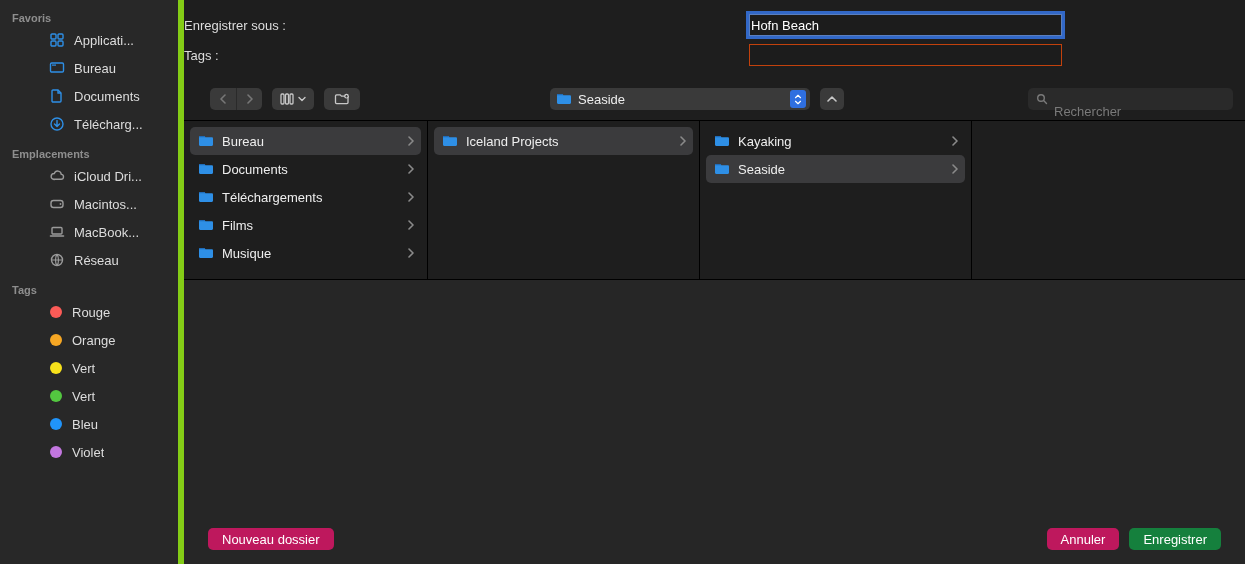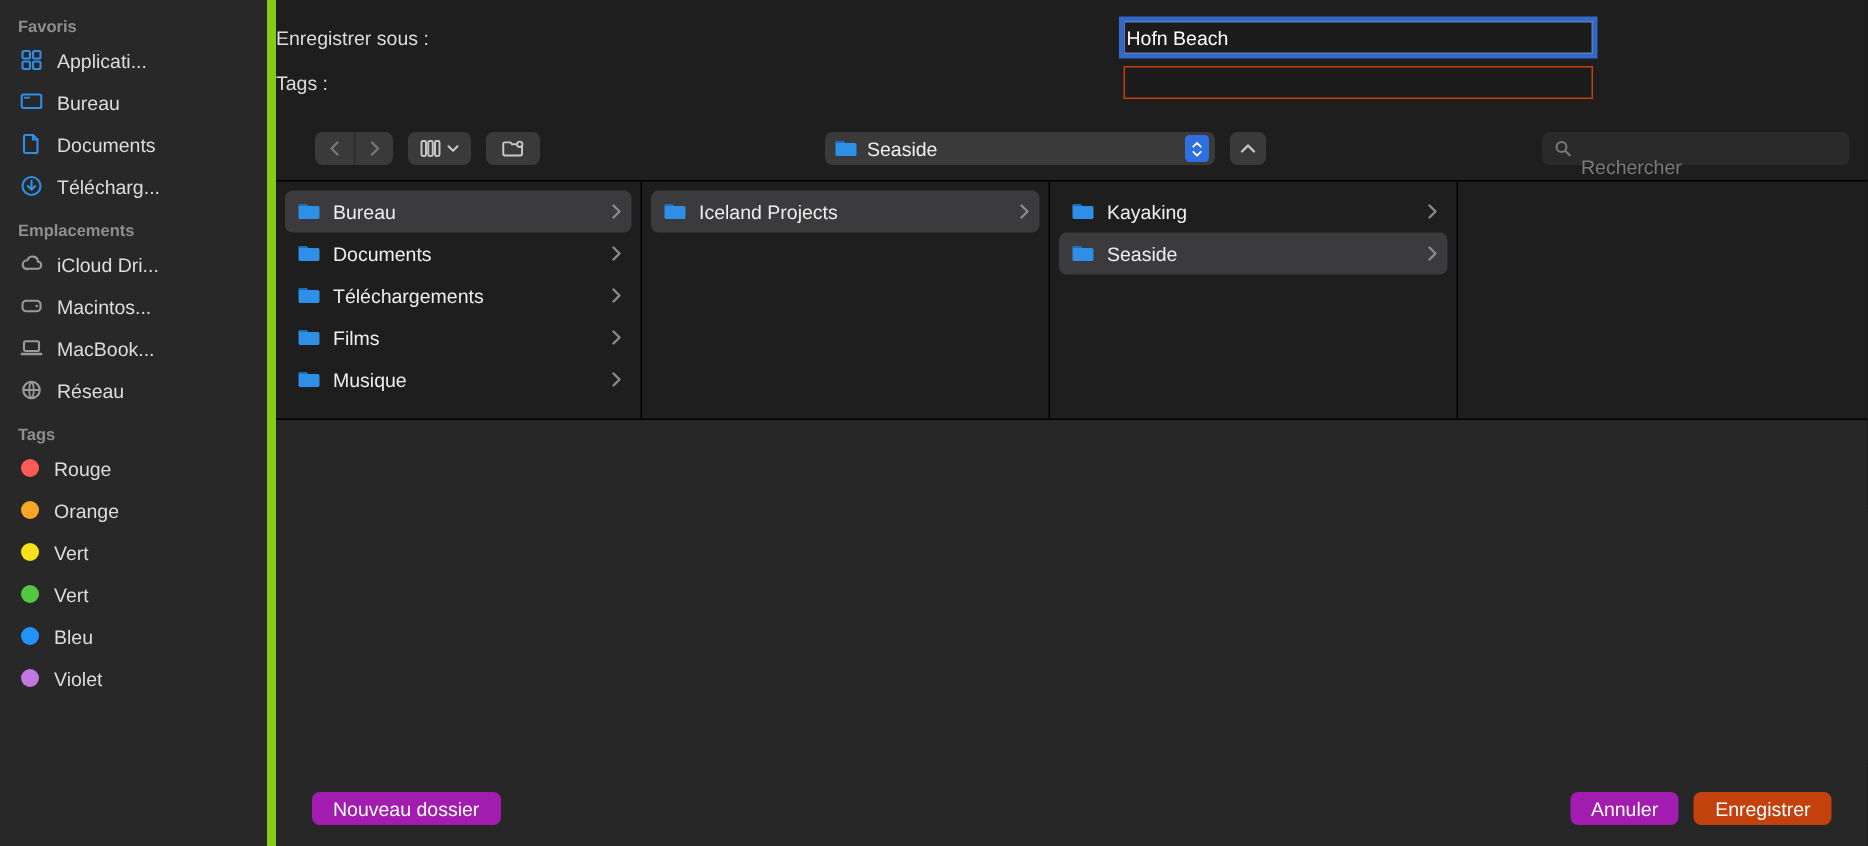--- a/index.html
+++ b/index.html
@@ -36,20 +36,21 @@
   }
   .side-item {
     display: flex;
     align-items: center;
     height: 28px;
     padding: 0 8px 0 12px;
     white-space: nowrap;
     overflow: hidden;
     text-overflow: ellipsis;
     cursor: default;
+    margin-left: 36px;
   }
   .side-item .icn {
     width: 18px; height: 18px;
     margin-right: 8px;
     display: inline-flex; align-items: center; justify-content: center;
     flex-shrink: 0;
   }
   .side-item .lbl {
     color: #ddd;
     font-size: 13px;
@@ -199,30 +200,30 @@
     background: #262626;
   }
   .footer {
     display: flex;
     align-items: center;
     padding: 12px 24px 14px 24px;
     gap: 10px;
     background: #262626;
   }
   .push-btn {
-    background: #a21caf;
+    background: #be185d;
     color: #fff;
     border: none;
     height: 22px;
     padding: 0 14px;
     border-radius: 5px;
     font-size: 13px;
   }
   .push-btn.primary {
-    background: #c2410c;
+    background: #15803d;
   }
   
   svg { display: block; }
 </style>
 </head>
 <body>
 
 <svg width="0" height="0" style="position:absolute">
   <defs>
     <g id="ic-folder">

